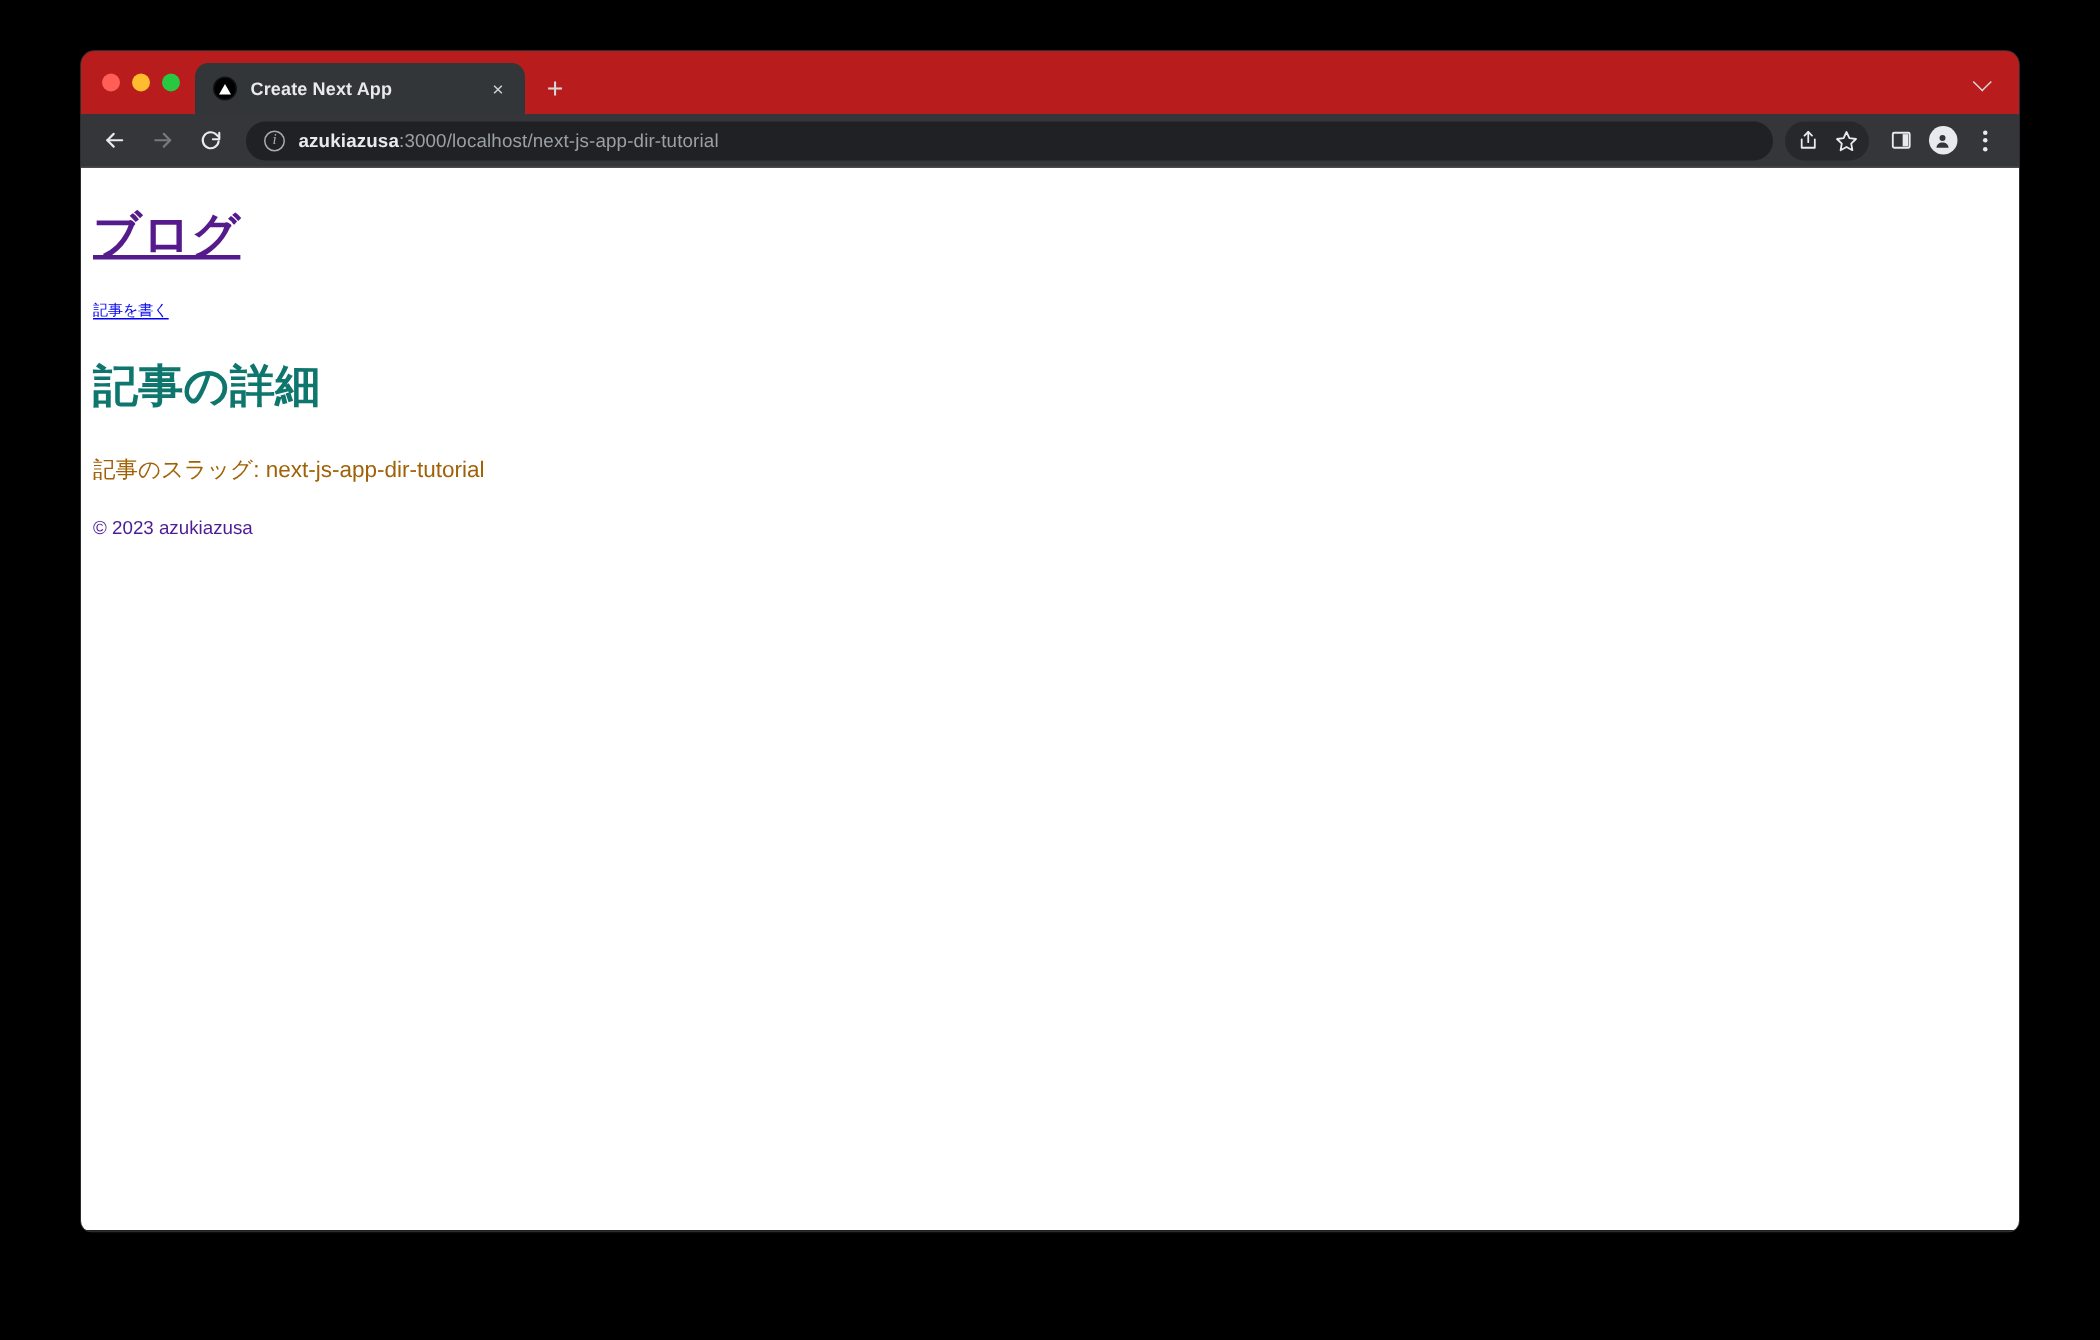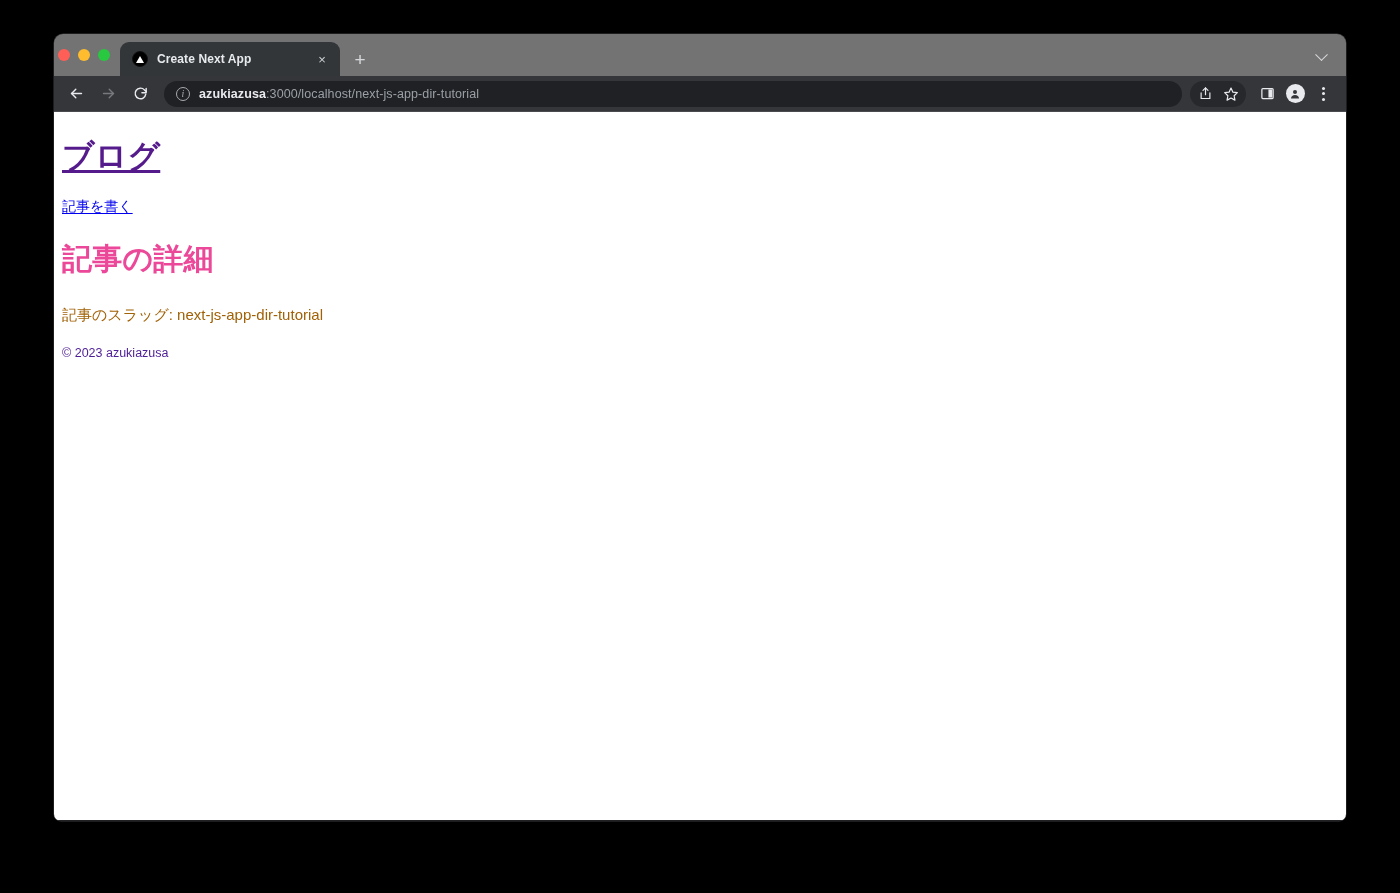--- a/index.html
+++ b/index.html
@@ -22,23 +22,24 @@
     background: #202124;
     border-radius: 9px 9px 7px 7px;
     overflow: hidden;
     box-shadow: 0 0 0 0.5px #3a3b3e;
   }
 
   
   .tab-strip {
     position: relative;
     height: 42px;
-    background: #737373;
+    background: #b91c1c;
     display: flex;
     align-items: flex-end;
+    padding-left: 10px;
   }
 
   .traffic-lights {
     display: flex;
     align-items: center;
     gap: 8px;
     height: 42px;
     padding: 0 10px 0 4px;
   }
   .light { width: 12px; height: 12px; border-radius: 50%; }
@@ -211,31 +212,31 @@
     line-height: 1.15;
   }
   .site-title a {
     color: #551a8b;
     text-decoration: underline;
     text-underline-offset: 3px;
   }
 
   .nav-link-row { margin-top: 22px; }
   .nav-link-row a {
-    font-size: 14px;
+    font-size: 10px;
     color: #0000ee;
     text-decoration: underline;
     text-underline-offset: 2px;
   }
 
   .page-heading {
     margin-top: 25px;
     font-size: 30px;
     font-weight: bold;
-    color: #ec4899;
+    color: #0f766e;
     line-height: 1.2;
     letter-spacing: 0.2px;
   }
 
   .slug-text {
     margin-top: 27px;
     font-size: 15px;
     color: #a16207;
     line-height: 1.4;
   }

